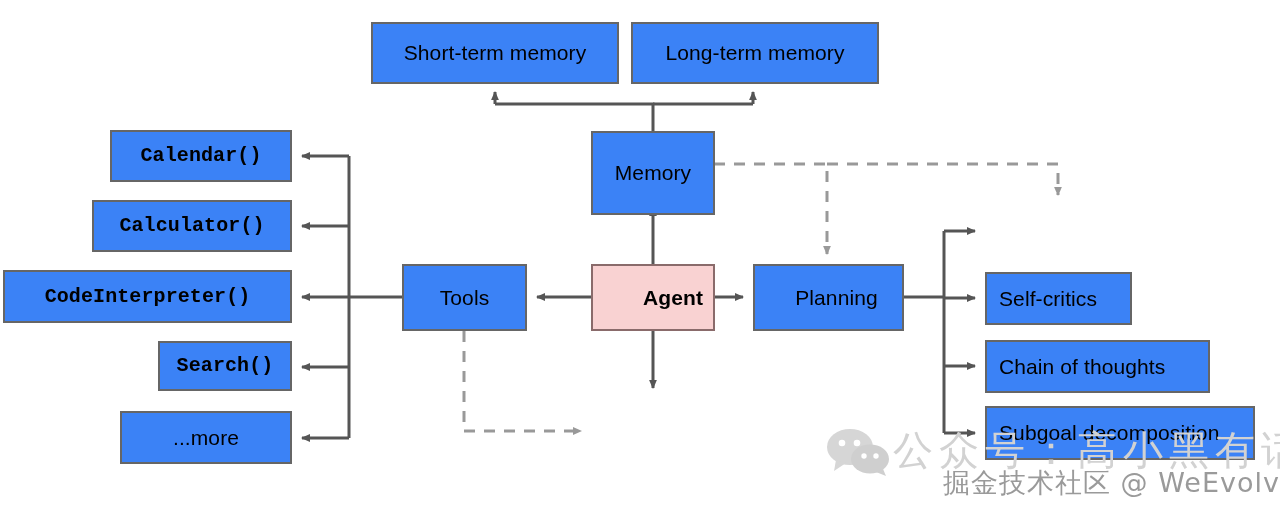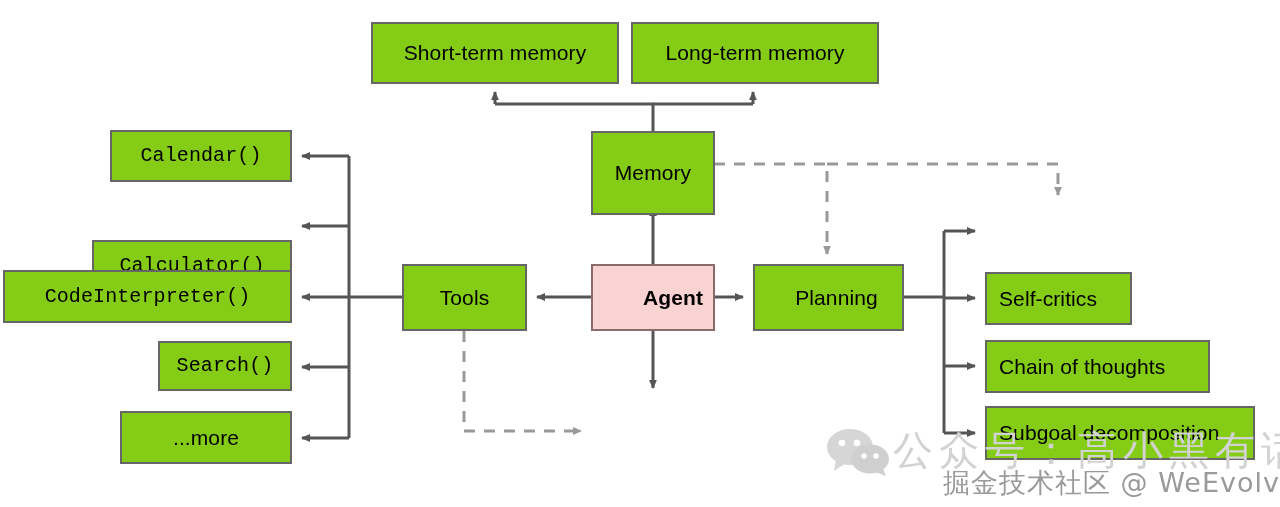--- a/index.html
+++ b/index.html
@@ -19,34 +19,34 @@
     position: absolute;
     left: 0;
     top: 0;
     width: 1280px;
     height: 507px;
     pointer-events: none;
   }
   .node {
     position: absolute;
     box-sizing: border-box;
-    background: #84cc16;
+    background: #3b82f6;
     border: 2px solid #666666;
     display: flex;
     align-items: center;
     color: #000000;
     font-size: 21px;
     line-height: 1.1;
     letter-spacing: 0.1px;
   }
   .node.center-text { justify-content: center; }
   .node.left-text   { justify-content: flex-start; padding-left: 12px; }
   .node.mono {
     font-family: "Liberation Mono", "DejaVu Sans Mono", monospace;
-    font-weight: normal;
+    font-weight: bold;
     font-size: 20px;
     justify-content: center;
   }
   .node.agent {
     background: #f9d2d2;
     border-color: #8a6b6b;
     font-weight: bold;
     padding-left: 40px;
   }
   .wm-logo {
@@ -136,21 +136,21 @@
   <div class="node center-text" style="left:371px;top:22px;width:248px;height:62px;">
     <span>Short-term memory</span>
   </div>
   <div class="node center-text" style="left:631px;top:22px;width:248px;height:62px;">
     <span>Long-term memory</span>
   </div>
 
   <div class="node mono" style="left:110px;top:130px;width:182px;height:52px;">
     <span>Calendar()</span>
   </div>
-  <div class="node mono" style="left:92px;top:200px;width:200px;height:52px;margin-top:40px;">
+  <div class="node mono" style="left:92px;top:200px;width:200px;height:52px;">
     <span>Calculator()</span>
   </div>
   <div class="node mono" style="left:3px;top:270px;width:289px;height:53px;">
     <span>CodeInterpreter()</span>
   </div>
   <div class="node mono" style="left:158px;top:341px;width:134px;height:50px;">
     <span>Search()</span>
   </div>
   <div class="node center-text" style="left:120px;top:411px;width:172px;height:53px;">
     <span>...more</span>

